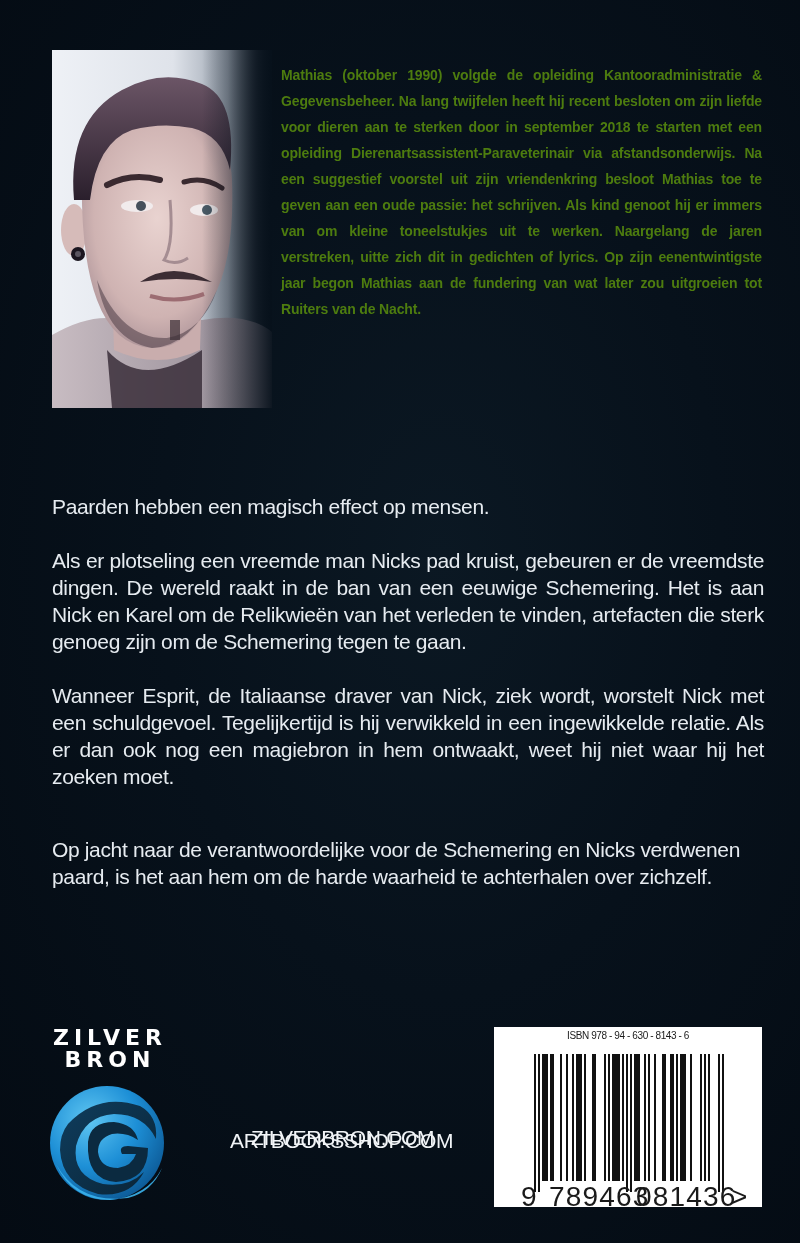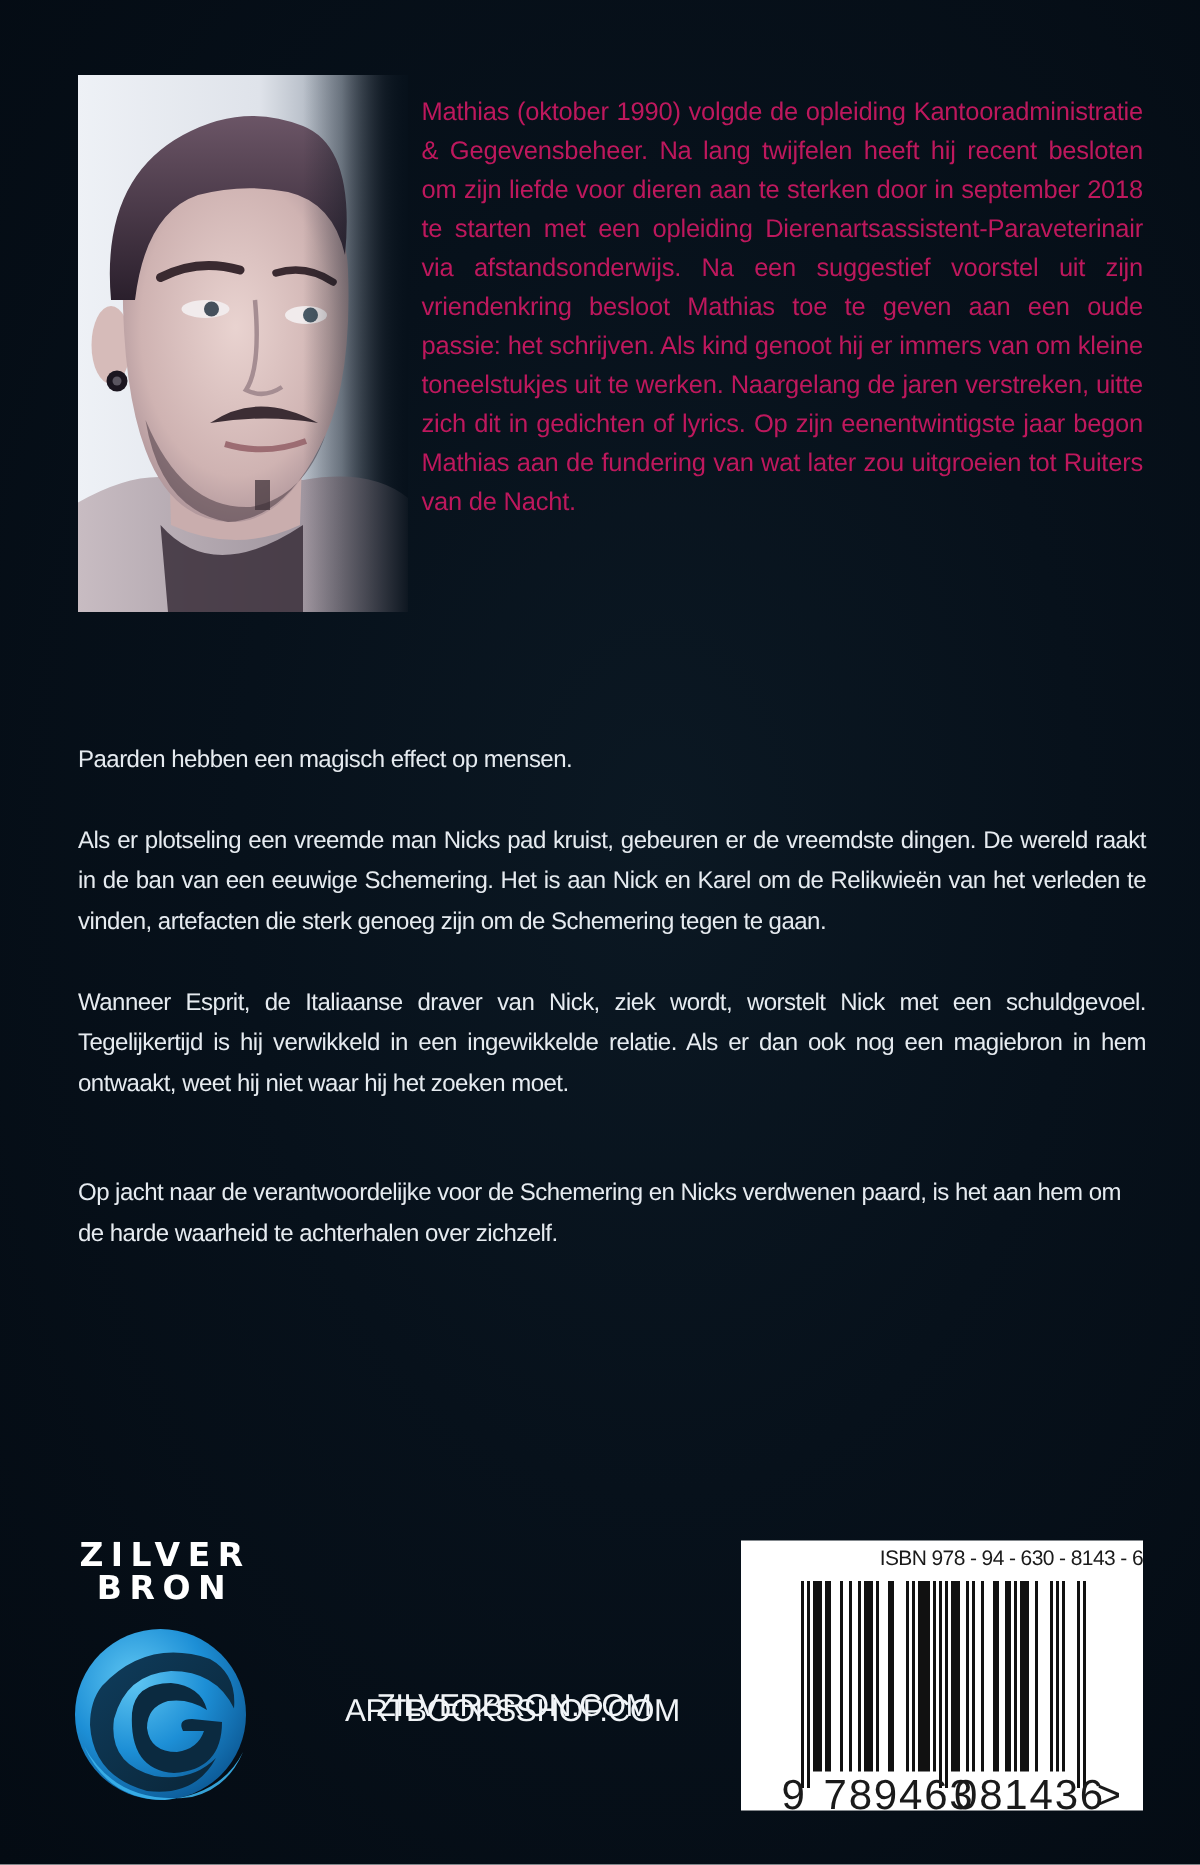--- a/index.html
+++ b/index.html
@@ -16,27 +16,28 @@
     overflow: hidden;
     background: linear-gradient(90deg, #eef1f6 0%, #dfe3ea 55%, #9ba4b0 80%, #2c3540 93%, #07111b 100%);
   }
   .author-photo svg { display: block; }
   .author-photo .fade {
     position: absolute; right: 0; top: 0; width: 70px; height: 100%;
     background: linear-gradient(90deg, rgba(7,17,27,0) 0%, rgba(7,17,27,0.55) 60%, rgba(7,17,27,0.95) 100%);
   }
   .bio {
     position: absolute; left: 281px; top: 62px; width: 481px;
-    font-size: 17px; line-height: 26px; text-align: justify;
-    color: #be185d; margin: 0;
+    font-size: 14px; line-height: 26px; text-align: justify;
+    color: #4d7c0f; margin: 0;
     letter-spacing: -0.15px;
+    font-weight: bold;
   }
   .blurb {
     position: absolute; left: 52px; top: 493px; width: 712px;
-    font-size: 16px; line-height: 27px; color: #e6ebf0;
+    font-size: 21px; line-height: 27px; color: #e6ebf0;
     letter-spacing: -0.35px;
   }
   .blurb p { margin: 0 0 27px 0; text-align: justify; }
   .blurb p.tagline { text-align: left; }
   .blurb p.last-left { text-align: left; margin-top: 46px; }
   .logo {
     position: absolute; left: 46px; top: 1027px; width: 124px; height: 175px;
   }
   .logo-word {
     display: block; text-align: center; color: #ffffff;
@@ -49,22 +50,22 @@
     position: absolute; color: #f1f4f7; font-size: 21px; letter-spacing: -0.3px;
     text-decoration: none;
   }
   .site-1 { left: 251px; top: 1126px; }
   .site-2 { left: 230px; top: 1129px; }
   .barcode-box {
     position: absolute; left: 494px; top: 1027px; width: 268px; height: 180px;
     background: #ffffff; color: #111;
   }
   .isbn-label {
-    position: absolute; left: 0; top: 3px; width: 100%; text-align: right;
-    font-size: 14px; letter-spacing: -0.4px; color: #1a1a1a;
+    position: absolute; left: 0; top: 3px; width: 100%; text-align: center;
+    font-size: 10px; letter-spacing: -0.4px; color: #1a1a1a;
   }
   .barcode-svg { position: absolute; left: 0; top: 0; }
   .ean-digit {
     position: absolute; top: 1183px; font-size: 28px; color: #1a1a1a;
     line-height: 28px;
   }
 </style>
 </head>
 <body>
 

